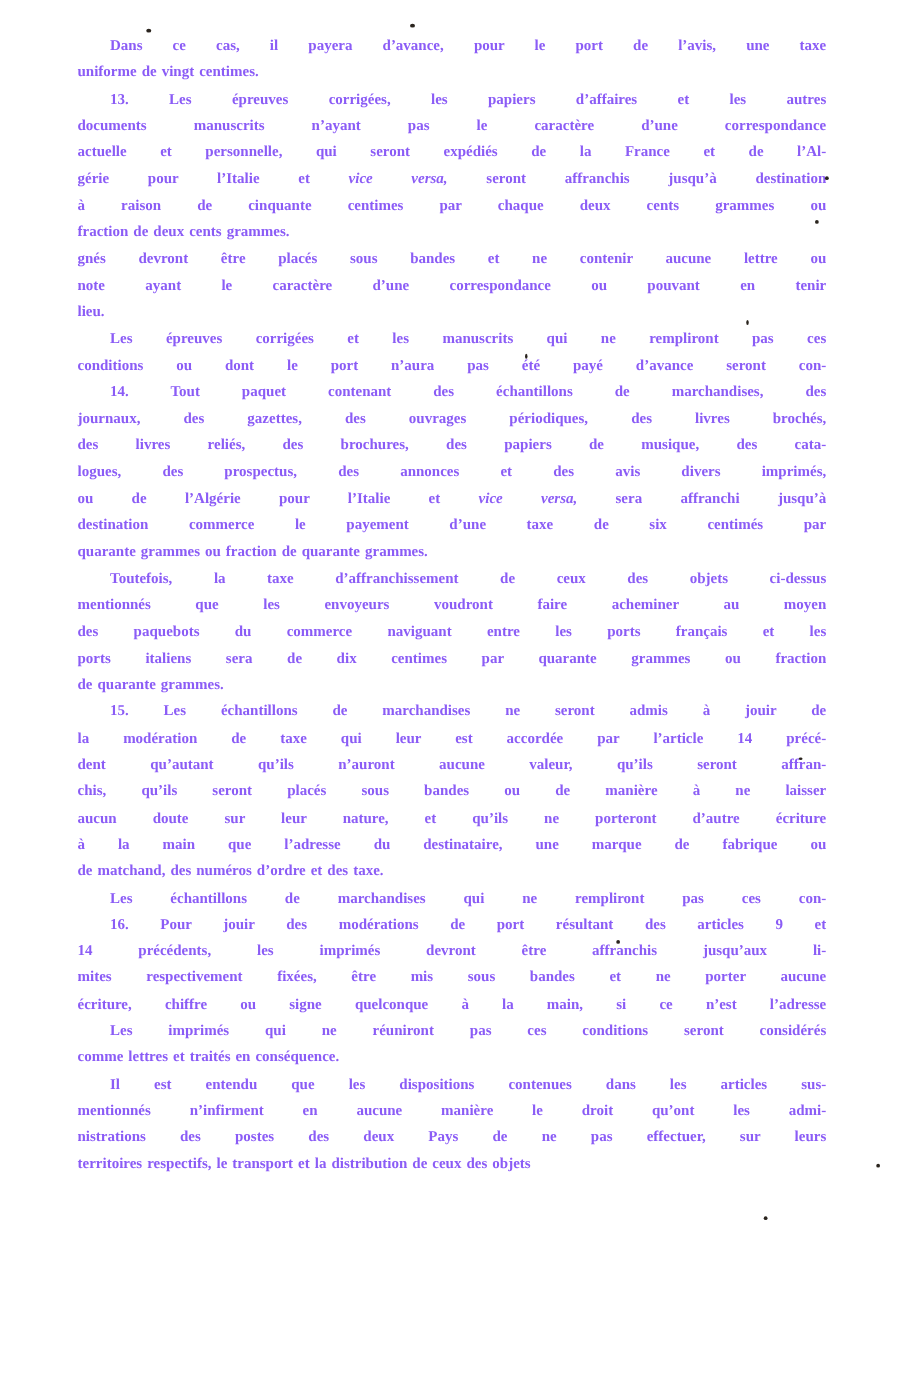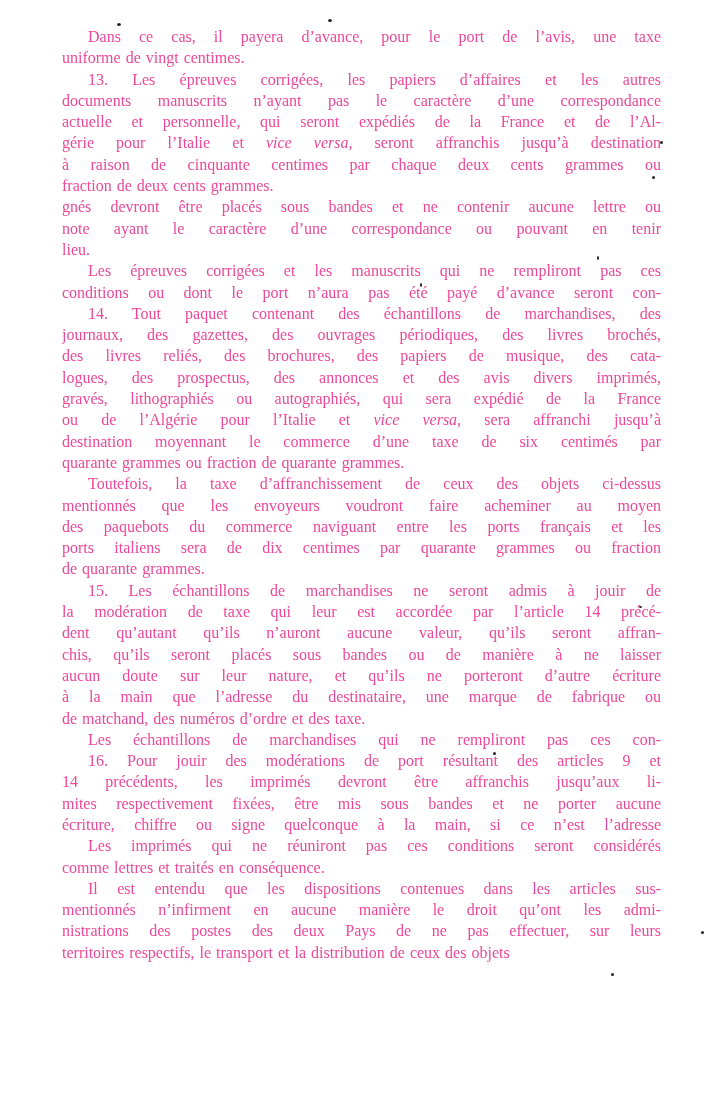--- a/index.html
+++ b/index.html
@@ -13,24 +13,24 @@
     height: 1120px;
     background: #ffffff;
     overflow: hidden;
   }
   .page-text {
     position: absolute;
     left: 62px;
     top: 26px;
     width: 599px;
     font-family: "Liberation Serif", "DejaVu Serif", serif;
-    font-weight: 400;
-    font-size: 16px;
+    font-weight: 700;
+    font-size: 12px;
     line-height: 21.3px;
-    color: #ec4899;
+    color: #8b5cf6;
     text-rendering: optimizeLegibility;
   }
   .para { margin: 0; padding: 0; }
   .line {
     text-align: justify;
     text-align-last: justify;
     height: 21.3px;
     overflow: hidden;
     word-spacing: 1px;
   }
@@ -70,23 +70,22 @@
       </div>
       <div class="para">
         <div class="line first"><span>Les épreuves corrigées et les manuscrits qui ne rempliront pas ces</span></div>
         <div class="line"><span>conditions ou dont le port n’aura pas été payé d’avance seront con-</span></div>
       </div>
       <div class="para">
         <div class="line first"><span>14. Tout paquet contenant des échantillons de marchandises, des</span></div>
         <div class="line"><span>journaux, des gazettes, des ouvrages périodiques, des livres brochés,</span></div>
         <div class="line"><span>des livres reliés, des brochures, des papiers de musique, des cata-</span></div>
         <div class="line"><span>logues, des prospectus, des annonces et des avis divers imprimés,</span></div>
-        <div class="line"><span>gravés, lithographiés ou autographiés, qui sera expédié de la France</span></div>
         <div class="line"><span>ou de l’Algérie pour l’Italie et </span><span class="it">vice versa,</span><span> sera affranchi jusqu’à</span></div>
-        <div class="line"><span>destination moyennant le commerce d’une taxe de six centimés par</span></div>
+        <div class="line"><span>destination commerce le payement d’une taxe de six centimés par</span></div>
         <div class="line last"><span>quarante grammes ou fraction de quarante grammes.</span></div>
       </div>
       <div class="para">
         <div class="line first"><span>Toutefois, la taxe d’affranchissement de ceux des objets ci-dessus</span></div>
         <div class="line"><span>mentionnés que les envoyeurs voudront faire acheminer au moyen</span></div>
         <div class="line"><span>des paquebots du commerce naviguant entre les ports français et les</span></div>
         <div class="line"><span>ports italiens sera de dix centimes par quarante grammes ou fraction</span></div>
         <div class="line last"><span>de quarante grammes.</span></div>
       </div>
       <div class="para">

